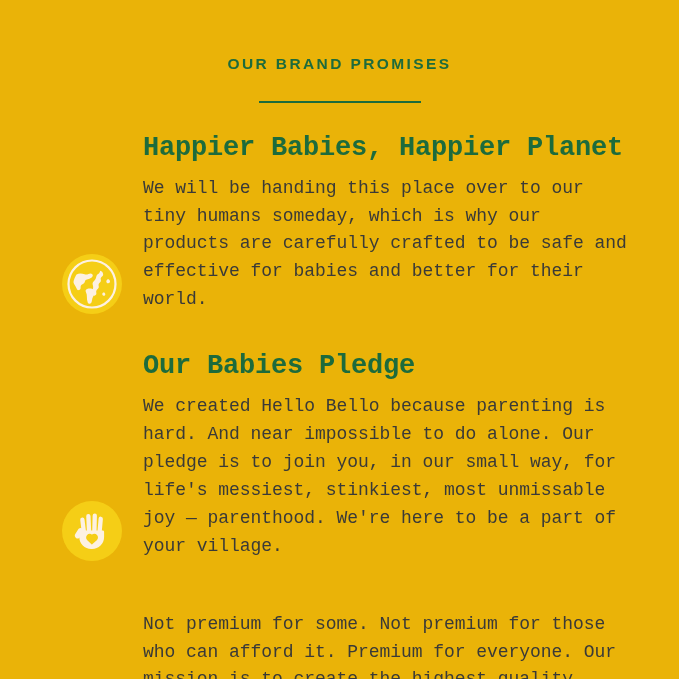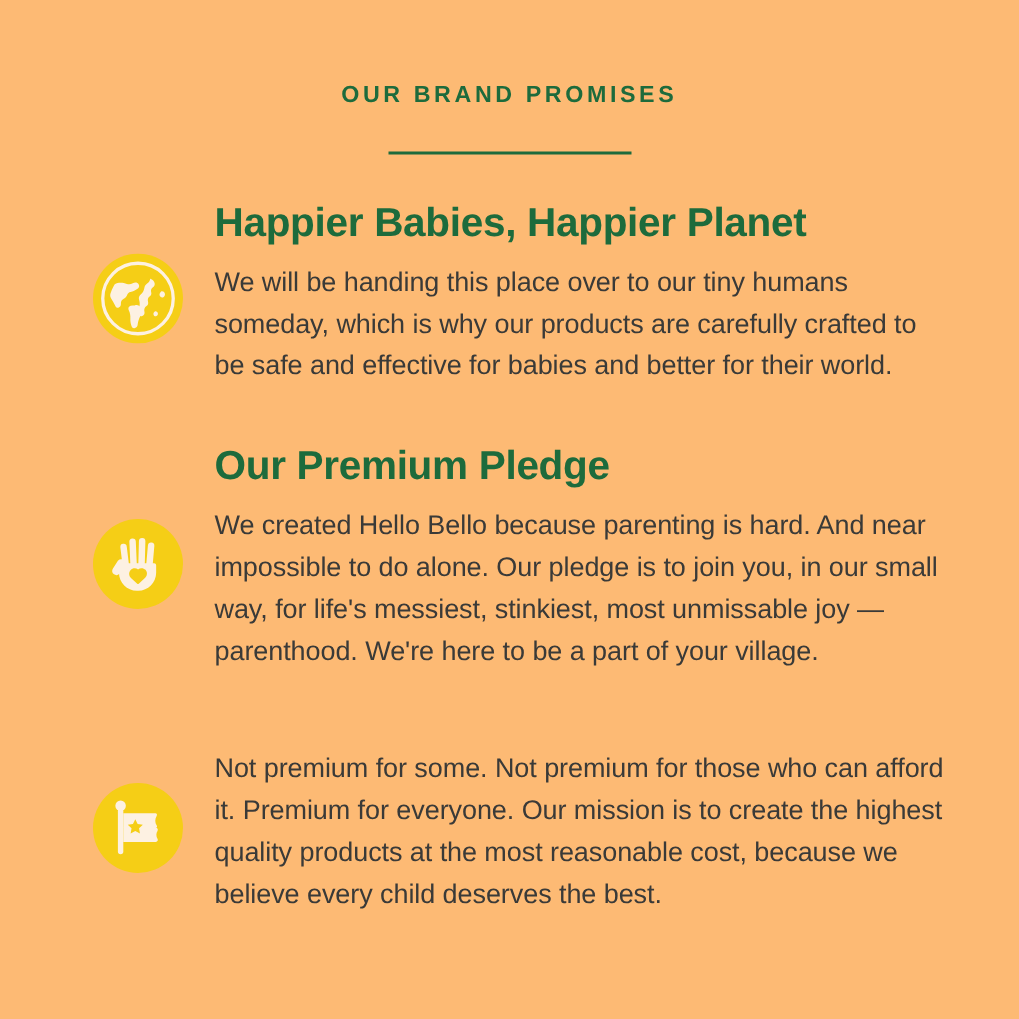--- a/index.html
+++ b/index.html
@@ -10,21 +10,21 @@
     width: 679px;
     height: 679px;
     background: #FDF1E2;
     font-family: "Liberation Sans", sans-serif;
     overflow: hidden;
   }
   .page {
     width: 679px;
     height: 679px;
     position: relative;
-    background: #fdba74;
+    background: #eab308;
     box-sizing: border-box;
   }
 
   
   .header {
     padding-top: 56px;
     text-align: center;
   }
   .header-title {
     font-size: 15.5px;
@@ -43,21 +43,22 @@
   }
 
   
   .promises {
     margin-top: 31px;
     padding-left: 62px;
     padding-right: 40px;
   }
   .promise {
     display: flex;
-    align-items: center;
+    align-items: flex-end;
+    font-family: Liberation Mono, monospace;
   }
   .promise + .promise {
     margin-top: 38px;
   }
   .promise-icon-wrap {
     flex: 0 0 60px;
     width: 60px;
     height: 60px;
     margin-top: 6px;
   }
@@ -139,21 +140,21 @@
 
             <path d="M16.6 27.8c1.3-1.3 3.3-1.2 4.4 0.2 0.8 1 0.8 2.3 0.1 3.4l-3.2 4.8c-0.9 1.3-2.6 1.6-3.9 0.7-1.3-0.9-1.6-2.6-0.7-3.9z"></path>
 
             <path d="M18.6 29.5h22.2c0.7 0 1.3 0.6 1.3 1.3v5.1c0 6.6-5.4 12-12 12h-0.8c-6.6 0-12-5.4-12-12v-5.1c0-0.7 0.6-1.3 1.3-1.3z"></path>
           </g>
 
           <path d="M30 43.4c-0.2 0-0.4-0.1-0.5-0.2l-4.2-3.9c-1.5-1.4-1.6-3.8-0.2-5.3 1.3-1.4 3.5-1.5 5-0.3l-0.1-0.1c1.5-1.2 3.7-1.1 5 0.3 1.4 1.5 1.3 3.9-0.2 5.3l-4.3 3.9c-0.2 0.2-0.4 0.3-0.5 0.3z" fill="#F5CE16"></path>
         </svg>
       </div>
       <div class="promise-body">
-        <h2 class="promise-heading">Our Premium Pledge</h2>
+        <h2 class="promise-heading">Our Babies Pledge</h2>
         <p class="promise-text">We created Hello Bello because parenting is hard. And near impossible to do alone. Our pledge is to join you, in our small way, for life's messiest, stinkiest, most unmissable joy — parenthood. We're here to be a part of your village.</p>
       </div>
     </div>
 
     <div class="promise">
       <div class="promise-icon-wrap">
         <svg viewBox="0 0 60 60" xmlns="http://www.w3.org/2000/svg" aria-hidden="true">
           <circle cx="30" cy="30" r="30" fill="#F5CE16"></circle>
           <g fill="#FDF1E2">
 

